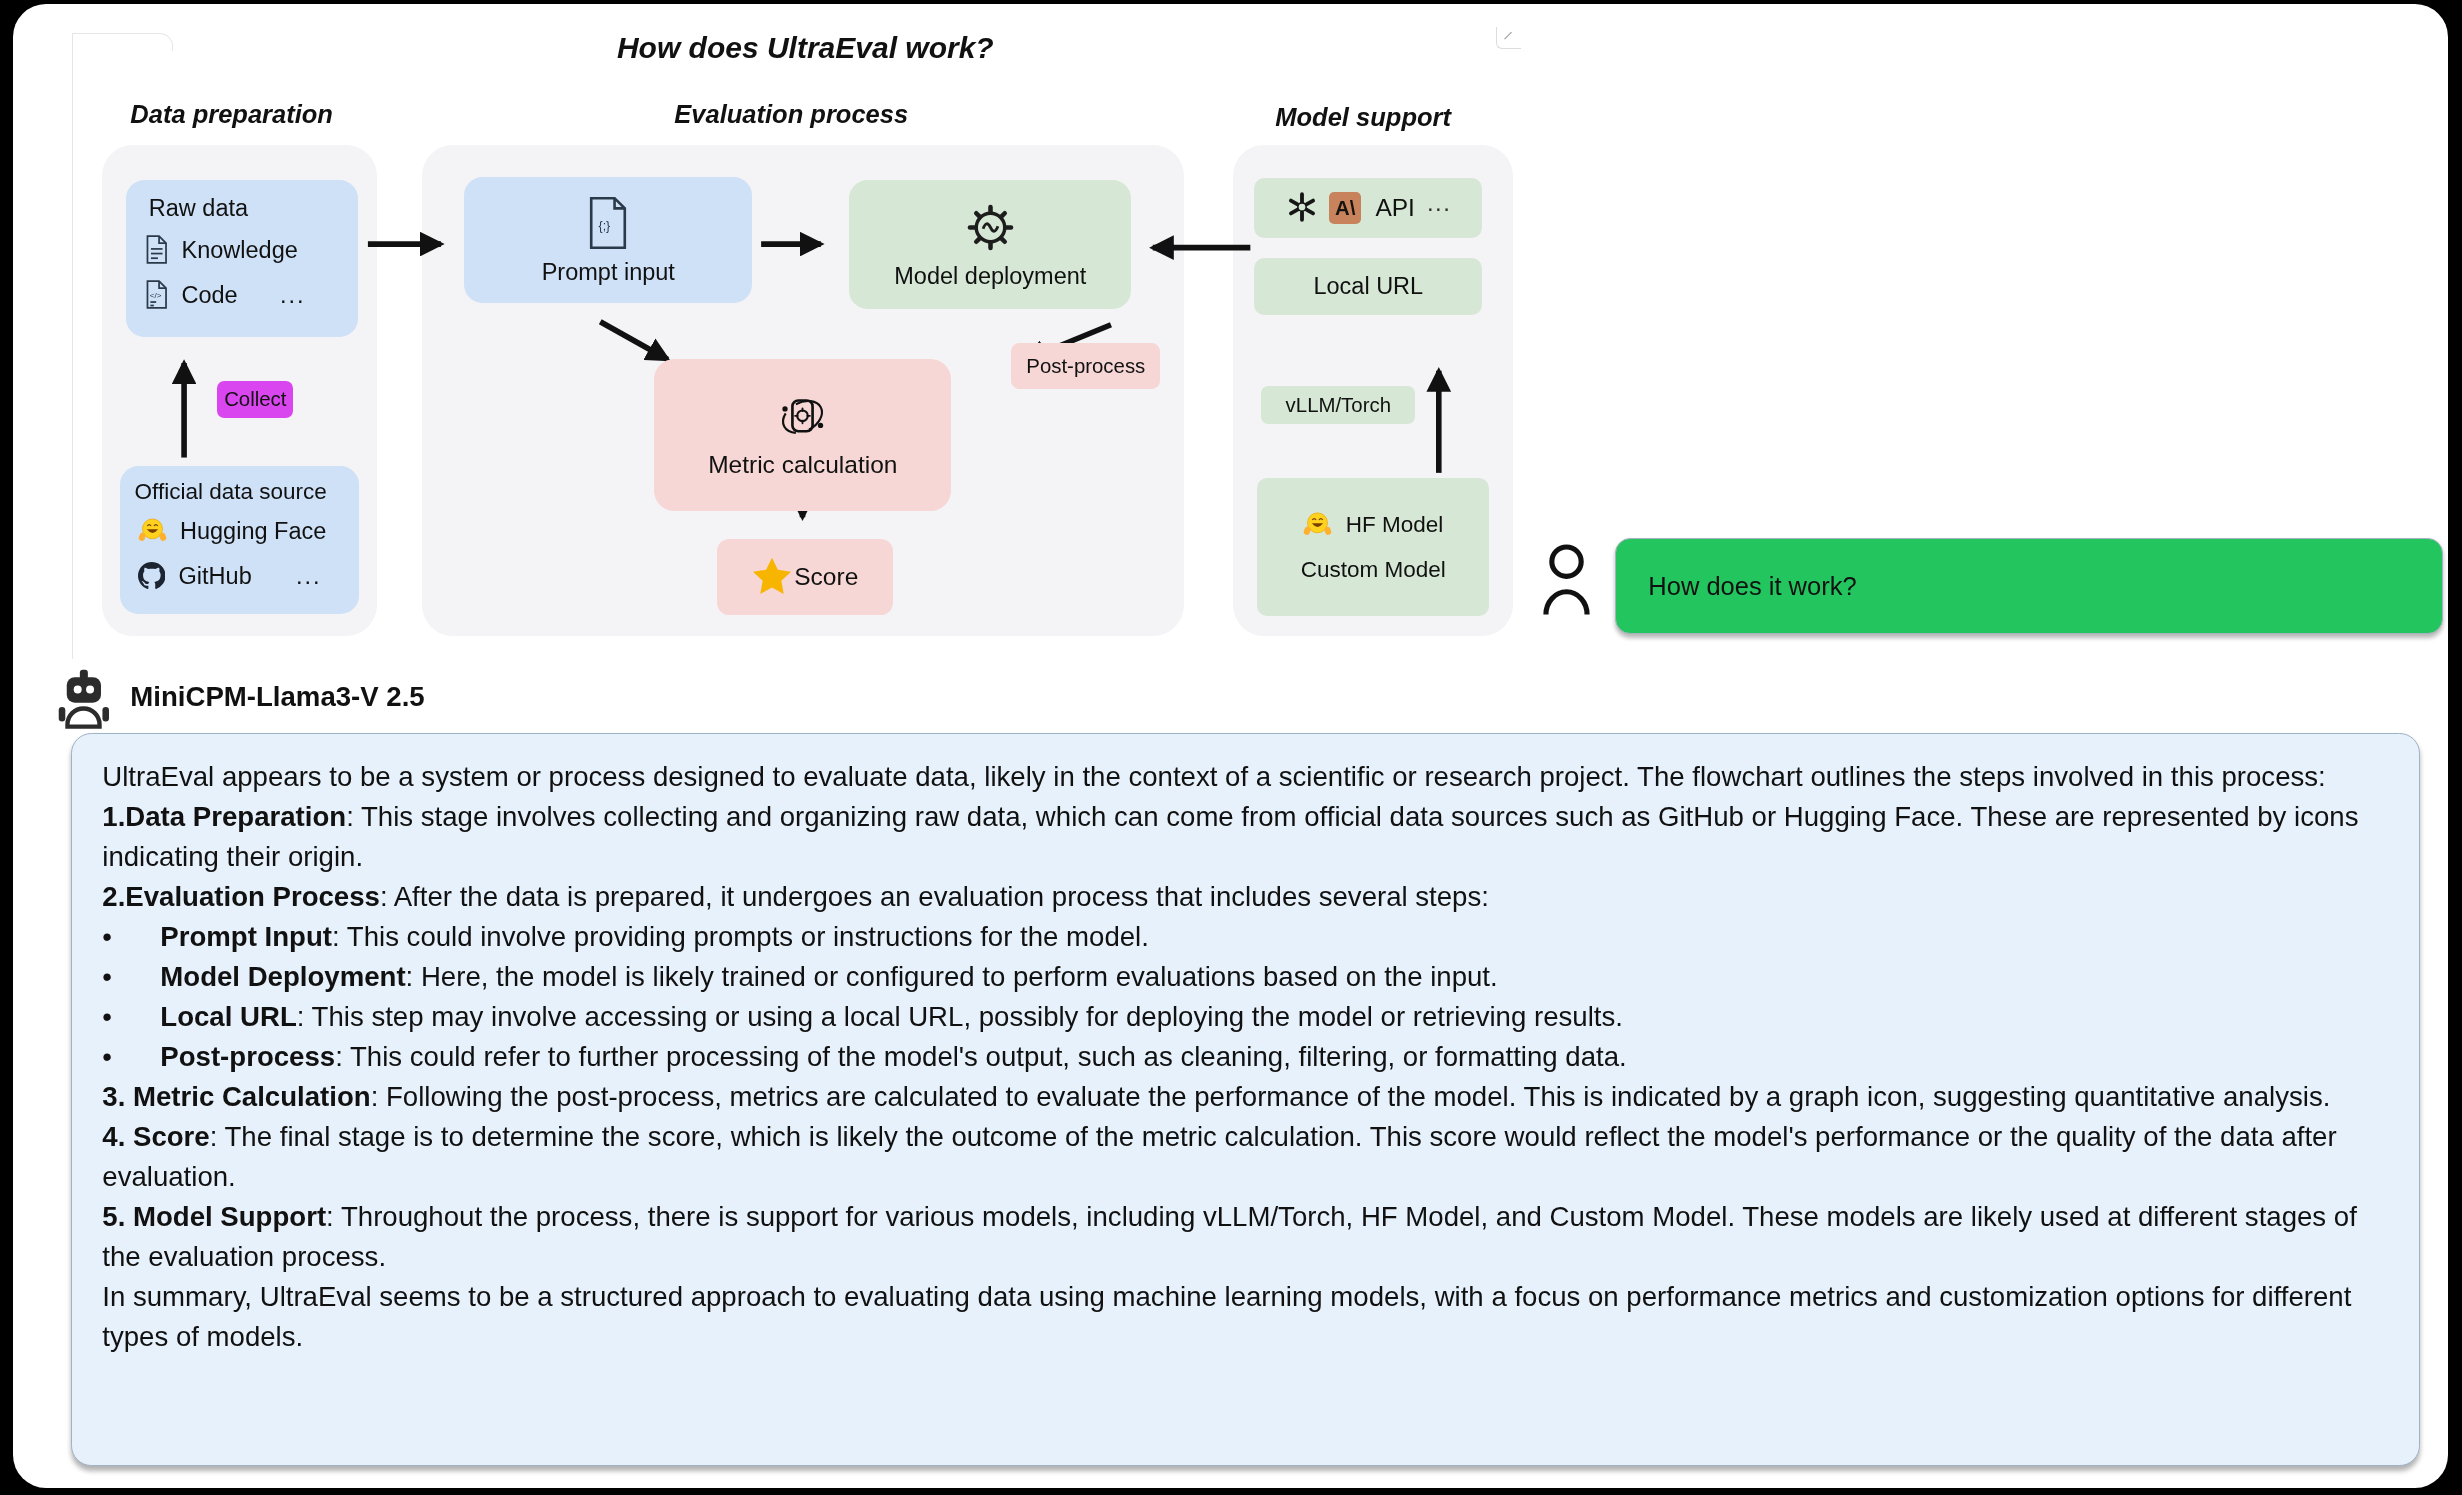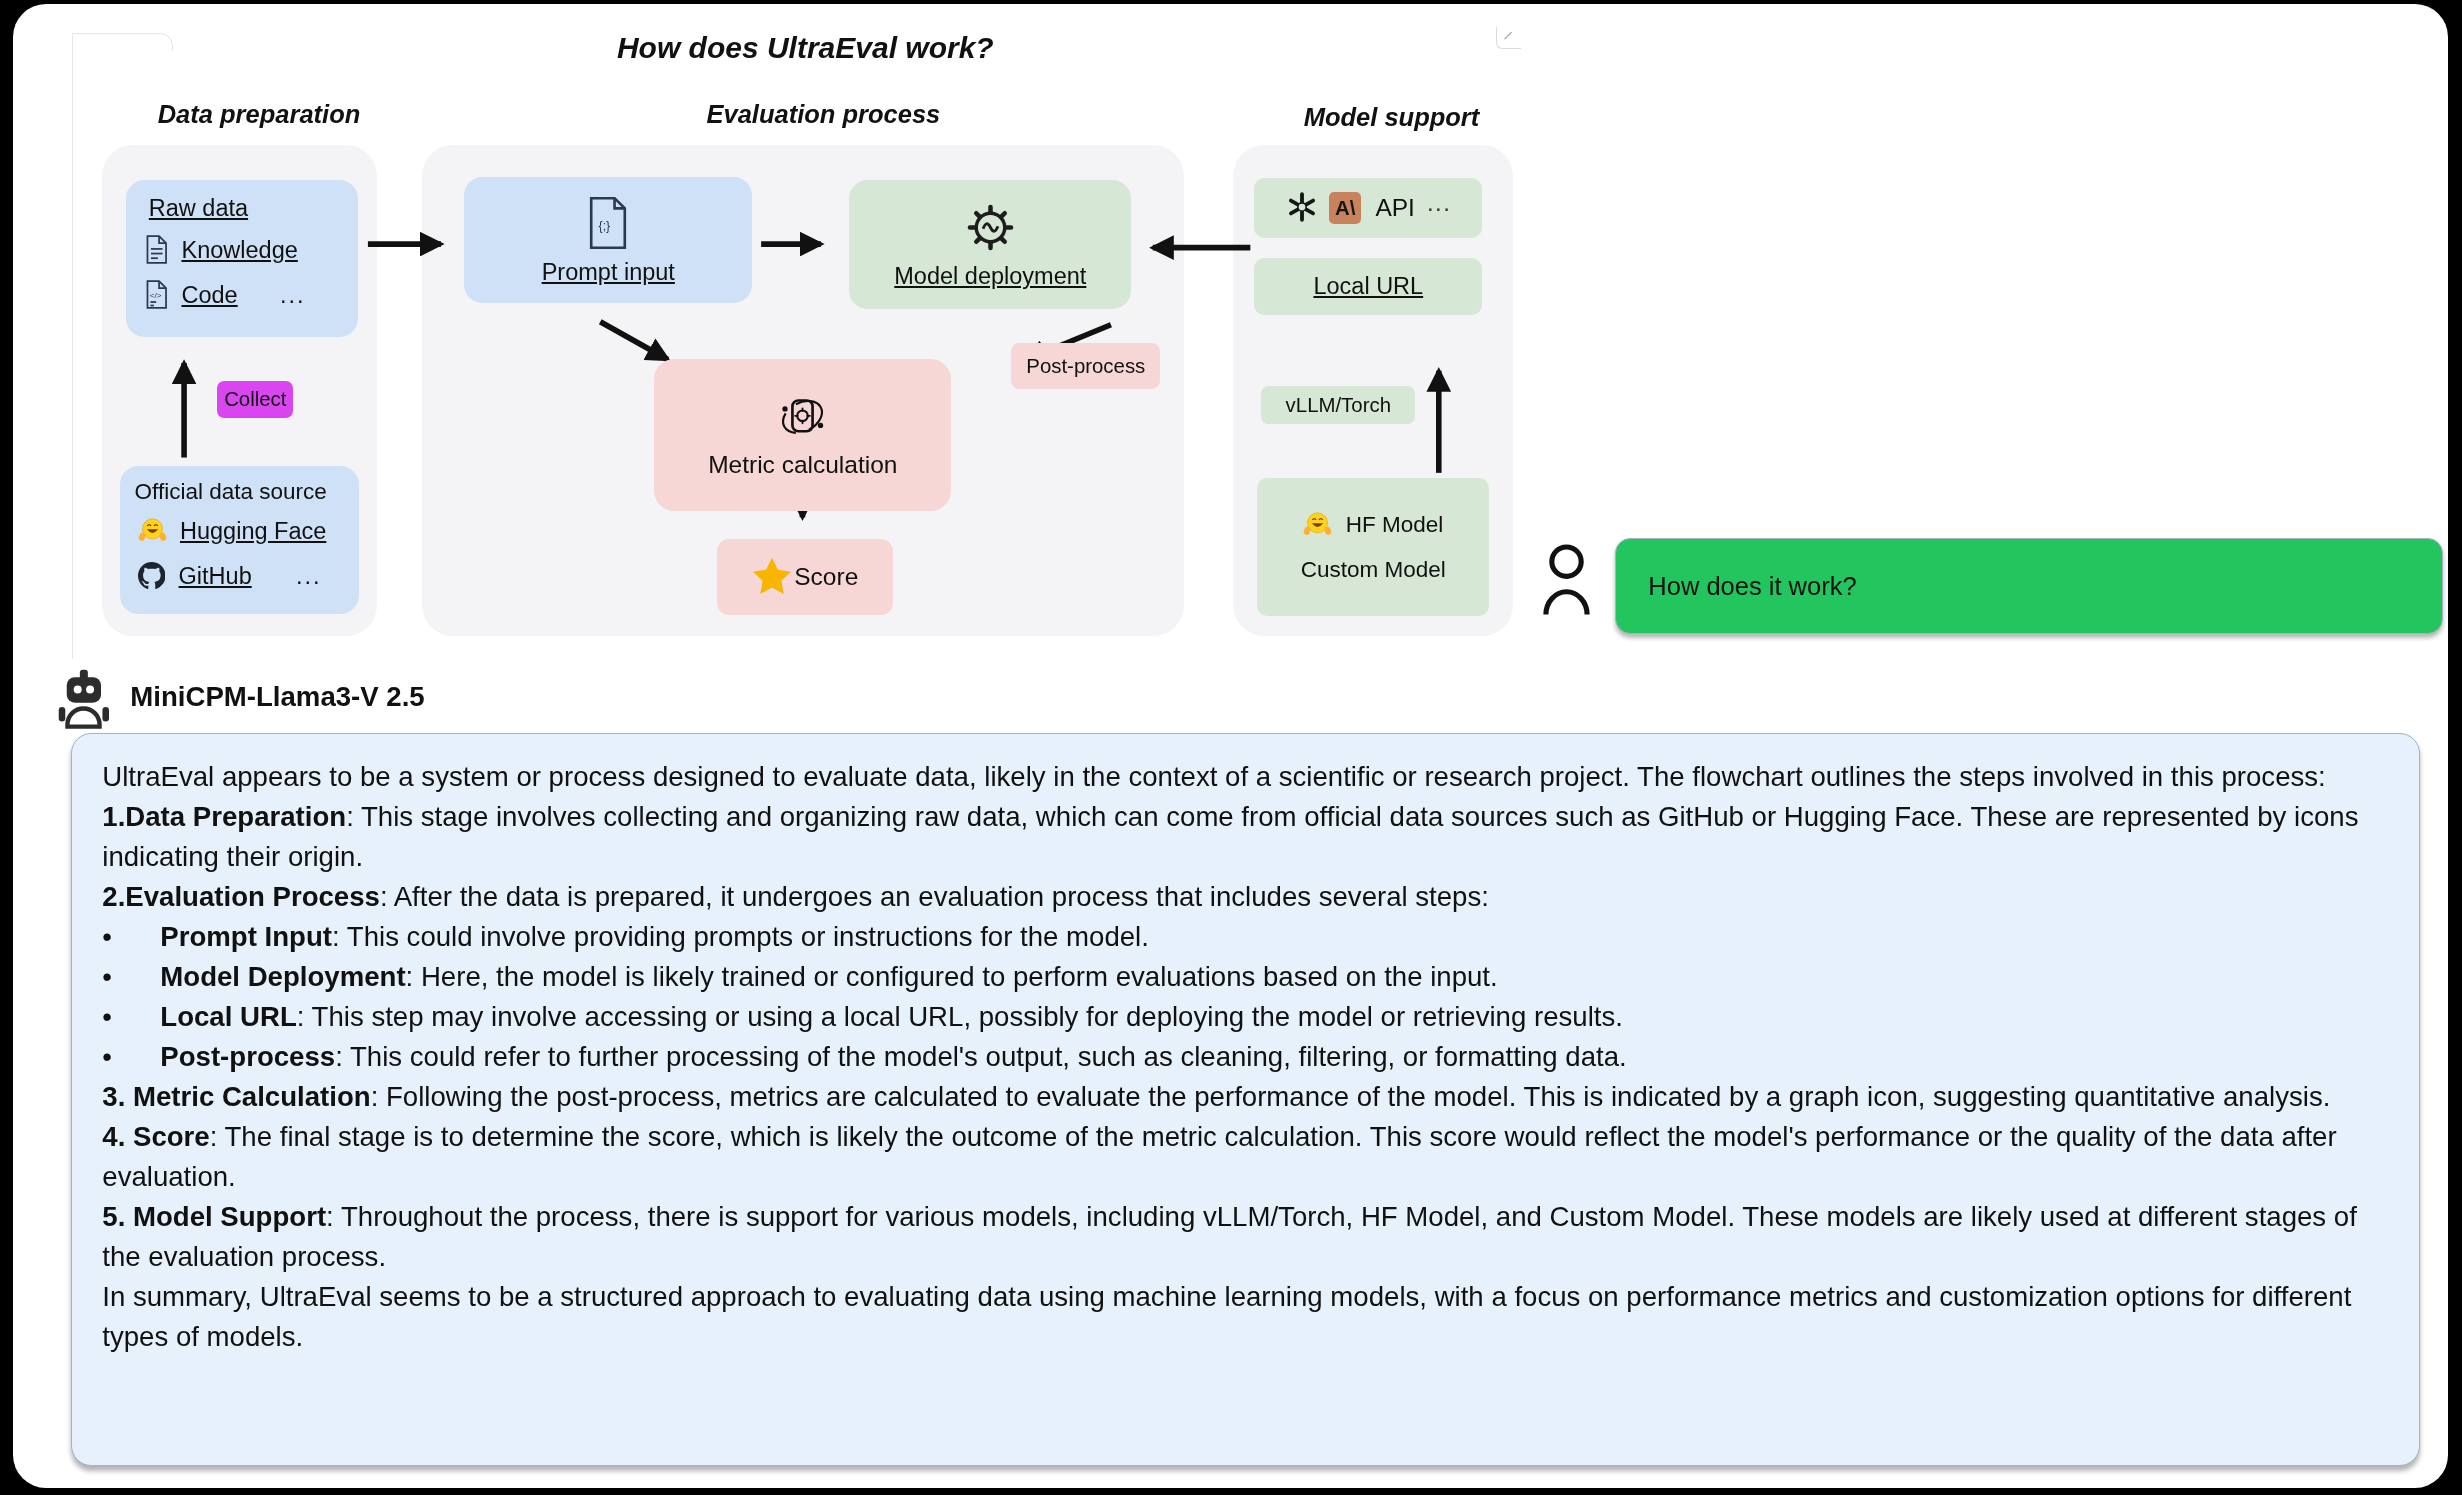--- a/index.html
+++ b/index.html
@@ -3,27 +3,27 @@
 <meta charset="utf-8">
 <style>
   html,body{margin:0;padding:0;background:#000;}
   #stage{position:relative;width:2462px;height:1496px;background:#000;overflow:hidden;
          font-family:"Liberation Sans",sans-serif;color:#111;}
   #card{position:absolute;left:13.3px;top:4.1px;width:2435px;height:1484px;background:#ffffff;border-radius:33px;}
   .abs{position:absolute;}
 
   
   .diagram-title{left:460px;top:26.6px;width:664px;text-align:center;font-size:30px;font-weight:bold;font-style:italic;}
-  .sec-title{font-size:25.5px;font-weight:bold;font-style:italic;text-align:right;}
+  .sec-title{font-size:25.5px;font-weight:bold;font-style:italic;text-align:left;}
   .panel{background:#f4f4f6;border-radius:31px;}
   .bluebox{background:#cfe1f7;border-radius:18.4px;}
   .greenbox{background:#d6e8d5;border-radius:18.4px;}
   .pinkbox{background:#f6d7d5;border-radius:18.4px;}
   .smallbox{display:flex;align-items:center;justify-content:center;}
-  .boxlabel{font-size:23.5px;text-decoration:underline;}
+  .boxlabel{font-size:23.5px;}
   .row{display:flex;align-items:center;gap:13.3px;justify-content:flex-end;}
   .dots{letter-spacing:2px;font-size:23.5px;}
   .centered{display:flex;flex-direction:column;align-items:center;justify-content:center;}
 
   
   .ghost-v{left:59px;top:29px;width:0;height:626px;border-left:1.5px solid #e6e6e9;}
   .ghost-h{left:59px;top:29px;width:100px;height:17.4px;border-top:1.5px solid #e6e6e9;border-right:1.5px solid #e6e6e9;border-top-right-radius:13.3px;}
   .ghost-sq{left:1483px;top:22.5px;width:23.5px;height:21.5px;border-left:1px solid #dcdcdc;border-bottom:1px solid #dcdcdc;border-bottom-left-radius:6.1px;}
   .ghost-sq span{position:absolute;left:6.1px;top:8.2px;width:10.2px;border-top:1.5px solid #9a9a9a;transform:rotate(-45deg);display:block;}
 

